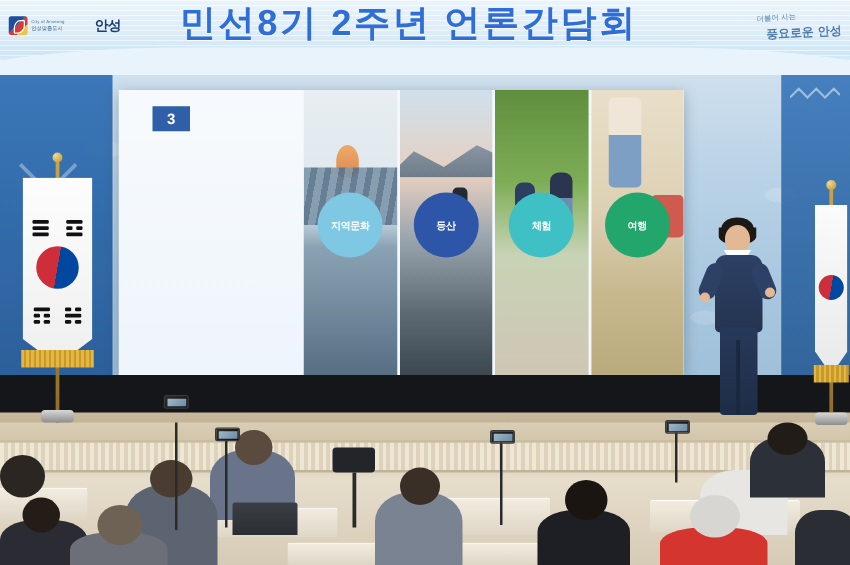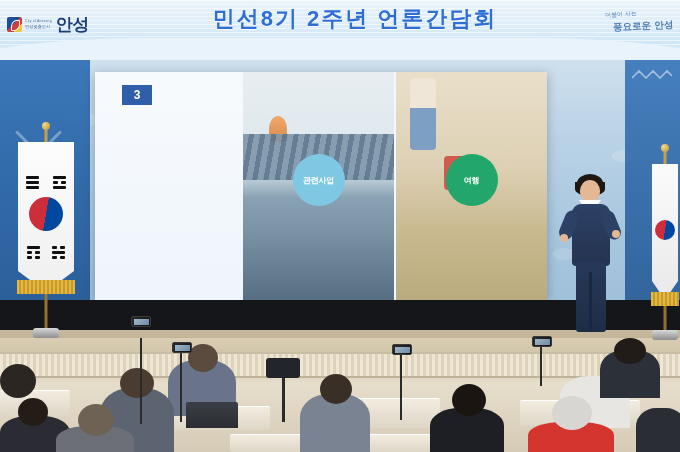--- a/index.html
+++ b/index.html
@@ -18,23 +18,23 @@
       repeating-linear-gradient(180deg, rgba(255,255,255,0.55) 0 1px, rgba(255,255,255,0) 1px 4px),
       linear-gradient(180deg,#eaf4fb 0%,#dcecf8 45%,#cfe6f6 72%,#eef7fc 100%);
     overflow:hidden;
   }
   .banner:after{
     content:""; position:absolute; left:-6%; bottom:-34px; width:112%; height:56px;
     background:#e8f3fb; border-radius:50%/100%;
     box-shadow:0 -3px 6px rgba(255,255,255,0.8) inset;
   }
   .banner-title {
-    position:absolute; left:125px; top:1px; width:460px; height:36px;
+    position:absolute; left:97px; top:1px; width:460px; height:36px;
     display:flex; align-items:center; justify-content:center;
-    font-size:22px; font-weight:bold; letter-spacing:2px;
+    font-size:29px; font-weight:bold; letter-spacing:2px;
     color:#2f6ed6;
     text-shadow:0 1px 0 rgba(255,255,255,0.9);
     white-space:nowrap;
   }
   .banner-sub {
     position:absolute; left:108px; top:38px; width:460px;
     text-align:center; font-size:8px; color:#2b4f86; letter-spacing:0.2px;
     font-weight:bold; white-space:nowrap;
   }
   
@@ -44,21 +44,21 @@
     background:linear-gradient(135deg,#1e4f9c 0 45%, #d23c3c 45% 72%, #f0c33c 72% 100%);
     position:relative;
   }
   .logo-mark:after{
     content:""; position:absolute; left:4px; top:3px; width:7px; height:9px;
     border:1.5px solid #fff; border-radius:60% 10% 60% 10%;
   }
   .logo-txt { display:flex; flex-direction:column; line-height:1; }
   .logo-en { font-size:3.4px; color:#4b6f96; letter-spacing:0.2px; }
   .logo-kr-sm { font-size:4.2px; color:#3c5e86; margin-top:1px; }
-  .logo-kr-big { font-size:17px; font-weight:bold; color:#1b3f72; margin-left:1px; letter-spacing:-0.5px; }
+  .logo-kr-big { font-size:11px; font-weight:bold; color:#1b3f72; margin-left:21px; letter-spacing:-0.5px; }
   
   .slogan {
     position:absolute; right:3px; top:10px; width:78px; height:30px;
     color:#3f6fa8; font-family:"DejaVu Serif", serif;
   }
   .slogan-l1 { position:absolute; left:6px; top:0px; font-size:6px; transform:rotate(-4deg); opacity:.85;}
   .slogan-l2 { position:absolute; left:14px; top:10px; font-size:9.5px; font-weight:bold; transform:rotate(-3deg); opacity:.9;}
 
   
   .wall {
@@ -260,21 +260,27 @@
 
   <div class="screen">
     <div class="slide">
 
       <div class="badge">3</div>
       <div class="strategy">STRATEGY 1. 경제</div>
 
 
       <div class="photos">
         <div class="pcol p1">
-          <div class="bubble" style="background:#7ec8e3">관련사업</div>
+          <div class="bubble" style="background:#7ec8e3">지역문화</div>
+        </div>
+        <div class="pcol p2">
+          <div class="bubble" style="background:#2d56a8">등산</div>
+        </div>
+        <div class="pcol p3">
+          <div class="bubble" style="background:#3fc0c4">체험</div>
         </div>
         <div class="pcol p4">
           <div class="bubble" style="background:#22a66b">여행</div>
         </div>
       </div>
 
     </div>
   </div>
 
   <div class="flagL">

